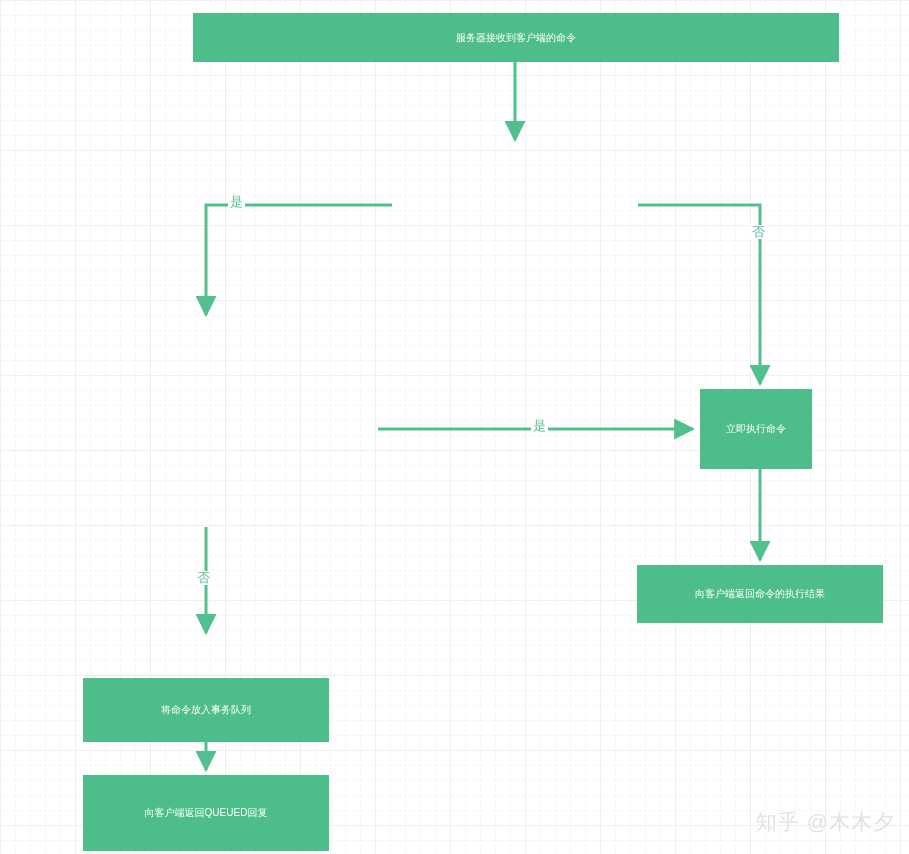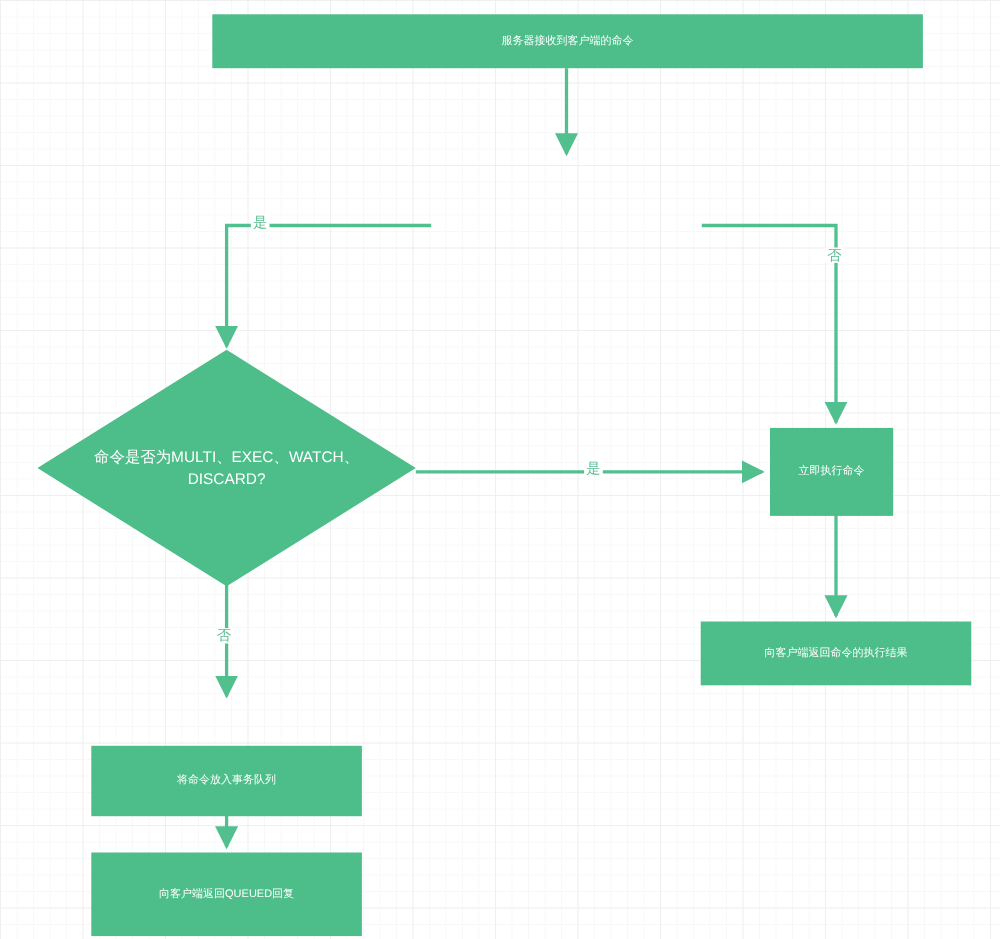--- a/index.html
+++ b/index.html
@@ -120,26 +120,20 @@
     <path d="M 760 468 L 760 560" fill="none" stroke="#52bf8e" stroke-width="3" marker-end="url(#arrow)"></path>
 
     <path d="M 206 702 L 206 770" fill="none" stroke="#52bf8e" stroke-width="3" marker-end="url(#arrow)"></path>
   </svg>
 
   <div class="node box" style="left:193px; top:13px; width:646px; height:49px;">
     <span>服务器接收到客户端的命令</span>
   </div>
 
 
-  <div class="diamond-wrap" style="left:34px; top:318px; width:344px; height:215px;">
-    <svg class="diamond-shape" viewBox="0 0 344 215" preserveAspectRatio="none">
-      <polygon points="172,0 344,107.5 172,215 0,107.5" fill="#4DBE8A"></polygon>
-    </svg>
-    <div class="diamond-label" style="left:10%; width:80%;">命令是否为MULTI、EXEC、WATCH、DISCARD?</div>
-  </div>
 
   <div class="node box" style="left:700px; top:389px; width:112px; height:80px;">
     <span>立即执行命令</span>
   </div>
 
   <div class="node box" style="left:637px; top:565px; width:246px; height:58px;">
     <span>向客户端返回命令的执行结果</span>
   </div>
 
   <div class="node box" style="left:83px; top:638px; width:246px; height:64px;margin-top:40px;">
@@ -151,14 +145,15 @@
   </div>
 
   <div class="edge-label" style="left:228px; top:195px;">是</div>
 
   <div class="edge-label" style="left:750px; top:225px;">否</div>
 
   <div class="edge-label" style="left:531px; top:419px;">是</div>
 
   <div class="edge-label" style="left:195px; top:571px;">否</div>
 
+  <div id="watermark">知乎 @木木夕</div>
 
 </div>
 
 </body></html>

